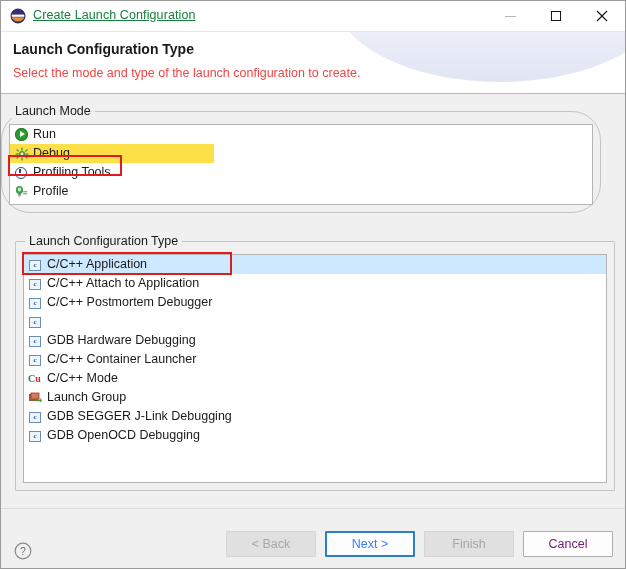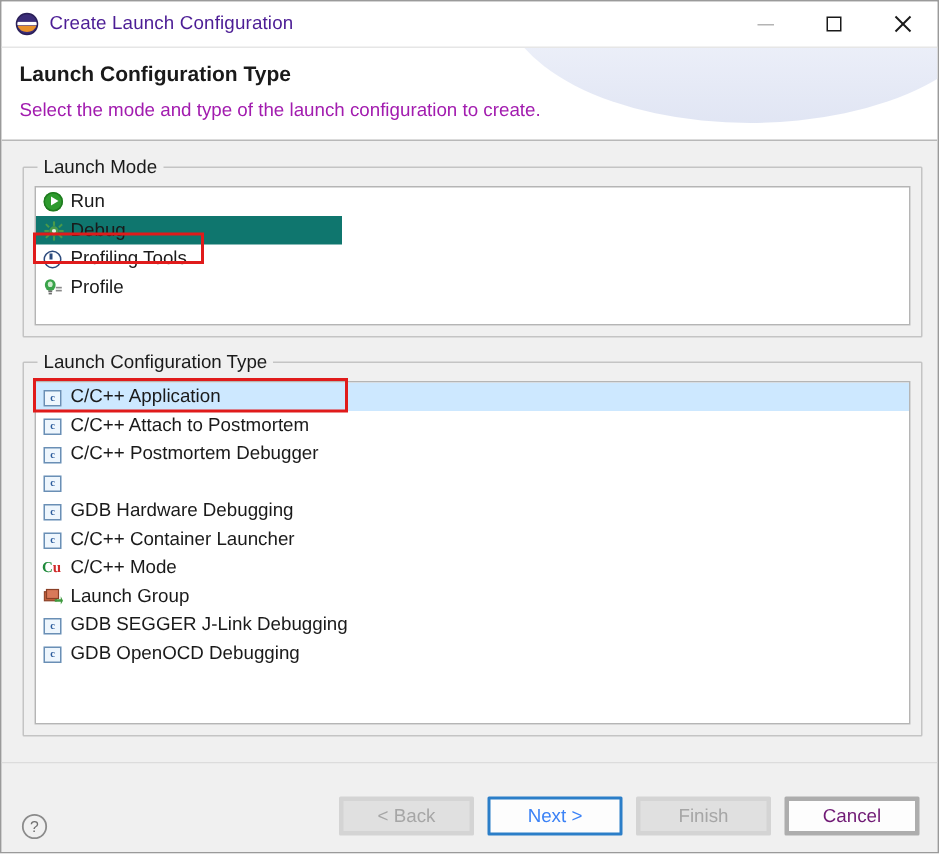--- a/index.html
+++ b/index.html
@@ -35,23 +35,24 @@
     left: 9px;
     top: 7px;
     width: 16px;
     height: 16px;
   }
   .title-text {
     position: absolute;
     left: 32px;
     top: 7px;
     font-size: 12.5px;
-    color: #4c1d95;
+    color: #15803d;
     letter-spacing: 0.1px;
     white-space: nowrap;
+    text-decoration: underline;
   }
   .win-buttons {
     position: absolute;
     right: 0;
     top: 0;
     height: 30px;
     display: flex;
   }
   .win-btn {
     width: 46px;
@@ -97,21 +98,21 @@
     top: 9px;
     font-size: 14px;
     font-weight: bold;
     color: #1a1a1a;
   }
   .header-sub {
     position: absolute;
     left: 12px;
     top: 34px;
     font-size: 12.5px;
-    color: #a21caf;
+    color: #ef4444;
   }
 
   
   .body {
     position: relative;
     height: 414px;
     background: #f0f0f0;
     border-bottom: 1px solid #dcdcdc;
   }
 
@@ -157,21 +158,21 @@
   .row .ico {
     width: 16px;
     height: 16px;
     margin-right: 3px;
     flex: 0 0 16px;
     position: relative;
   }
   .row .lbl { line-height: 1; }
 
   .row.selected-gray {
-    background: #0f766e;
+    background: #fde047;
     width: 200px;
   }
   .row.selected-blue {
     background: #cde8ff;
     width: 100%;
   }
 
   
   .annot {
     position: absolute;
@@ -249,21 +250,21 @@
     top: 530px;
     display: flex;
     gap: 9px;
   }
   .btn {
     width: 90px;
     height: 26px;
     box-sizing: border-box;
     font-size: 12.5px;
     font-family: "Liberation Sans", sans-serif;
-    border: 3px solid #7f1d1d;
+    border: 1px solid #7f1d1d;
     background: #e1e1e1;
     color: #1a1a1a;
     display: flex;
     align-items: center;
     justify-content: center;
     border-radius: 1px;
   }
   .btn.enabled {
     background: #fdfdfd;
     border-color: #adadad;
@@ -314,21 +315,21 @@
   </div>
 
   <div class="header">
     <div class="header-swoosh"></div>
     <div class="header-title">Launch Configuration Type</div>
     <div class="header-sub">Select the mode and type of the launch configuration to create.</div>
   </div>
 
   <div class="body">
 
-    <div class="group" style="left:14px; top:17px; width:600px; height:114px;">
+    <div class="group" style="left:0; top:17px; width:600px; height:102px;border-radius:29px;">
       <div class="group-label">Launch Mode</div>
       <div class="listbox">
 
         <div class="row">
           <span class="ico">
               <span class="ic-run"></span>
             </span>
           <span class="lbl">Run</span>
         </div>
 
@@ -390,21 +391,21 @@
           <span class="ico">
               <span class="ic-cpp">c</span>
             </span>
           <span class="lbl">C/C++ Application</span>
         </div>
 
         <div class="row">
           <span class="ico">
               <span class="ic-cpp">c</span>
             </span>
-          <span class="lbl">C/C++ Attach to Postmortem</span>
+          <span class="lbl">C/C++ Attach to Application</span>
         </div>
 
         <div class="row">
           <span class="ico">
               <span class="ic-cpp">c</span>
             </span>
           <span class="lbl">C/C++ Postmortem Debugger</span>
         </div>
 
         <div class="row">

